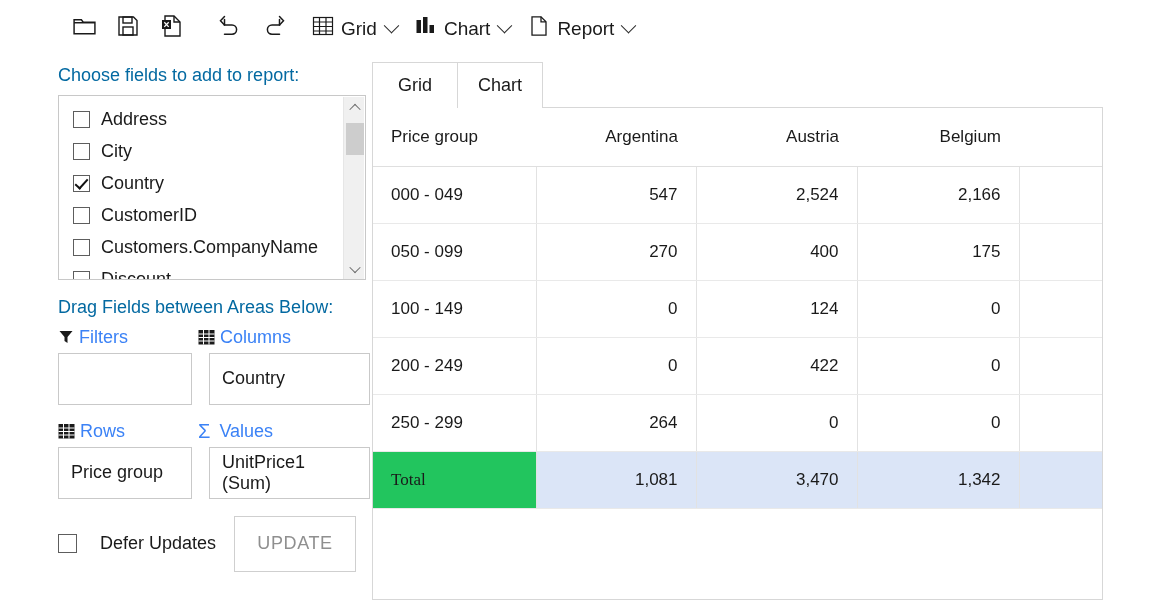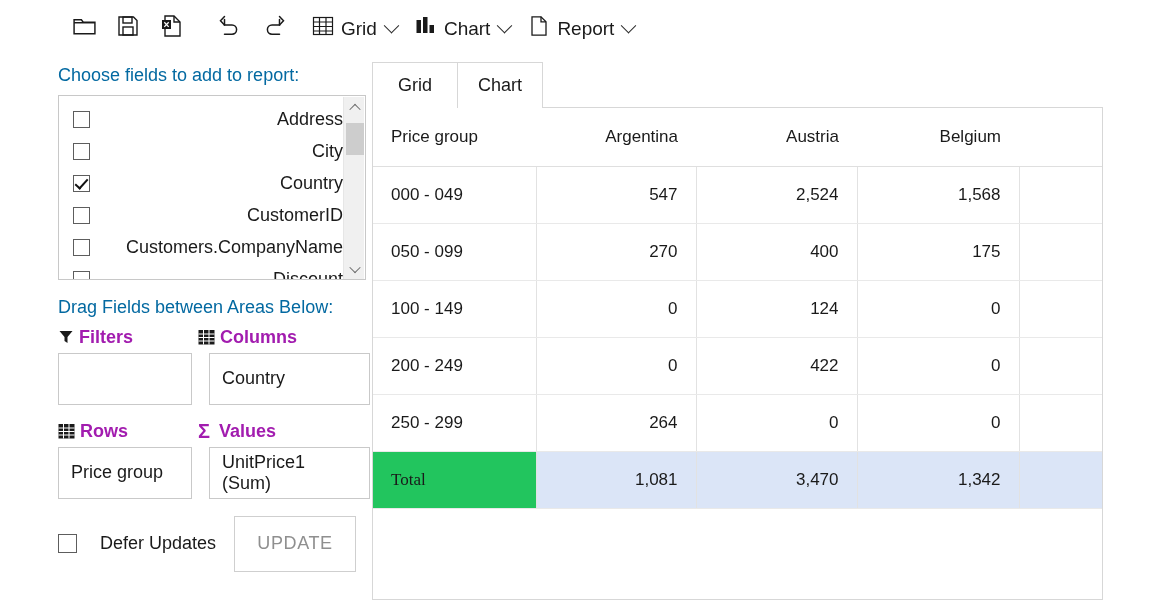--- a/index.html
+++ b/index.html
@@ -55,21 +55,21 @@
     border: 1px solid #c8c8c8;
     background: #ffffff;
     overflow: hidden;
   }
   #field-list-inner {
     position: absolute; left: 0; top: 0; right: 22px; bottom: 0;
     padding: 8px 0 0 14px;
   }
   .field-row {
     display: flex; align-items: center;
-    height: 32px; cursor: pointer; justify-content: space-between;
+    height: 32px; cursor: pointer;
   }
   .cbox {
     width: 17px; height: 17px;
     border: 1.4px solid #5d5d5d;
     background: #ffffff;
     margin-right: 11px; flex: 0 0 auto;
     position: relative;
   }
   .cbox.checked::after {
     content: "";
@@ -105,21 +105,21 @@
     width: 18px; height: 32px;
     background: #cdcdcd; cursor: pointer;
   }
   #sb-track { position: absolute; left: 0; top: 22px; width: 21px; bottom: 22px; }
 
   
   #areas-heading { margin-top: 18px; }
   .area-label-row { display: flex; margin-top: 6px; }
   .area-label {
     display: flex; align-items: center;
-    font-size: 18px; color: #a21caf; font-weight: bold;
+    font-size: 18px; color: #3b82f6;
   }
   .area-label .ai { margin-right: 5px; display: flex; align-items: center; }
   .col-a { width: 140px; }
   .col-b { width: 168px; }
 
   .area-box {
     height: 52px;
     border: 1px solid #c9c9c9;
     background: #ffffff;
     display: flex; align-items: center;
@@ -444,21 +444,21 @@
           <th class="hval">Austria</th>
           <th class="hval">Belgium</th>
           <th class="hval">Bra</th>
         </tr>
       </thead>
       <tbody>
         <tr>
           <td class="rowhdr">000 - 049</td>
           <td class="val">547</td>
           <td class="val">2,524</td>
-          <td class="val">1,568</td>
+          <td class="val">2,166</td>
           <td class="val"></td>
         </tr>
         <tr>
           <td class="rowhdr">050 - 099</td>
           <td class="val">270</td>
           <td class="val">400</td>
           <td class="val">175</td>
           <td class="val"></td>
         </tr>
         <tr>

